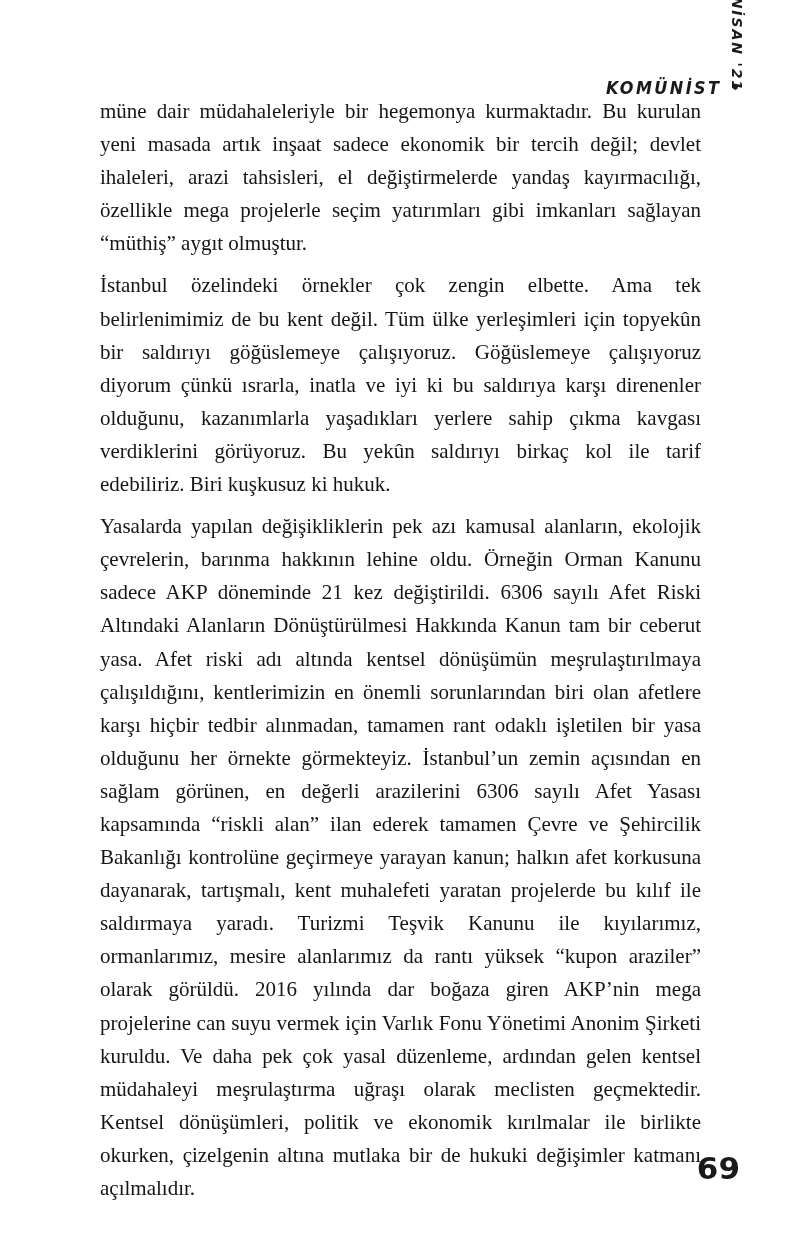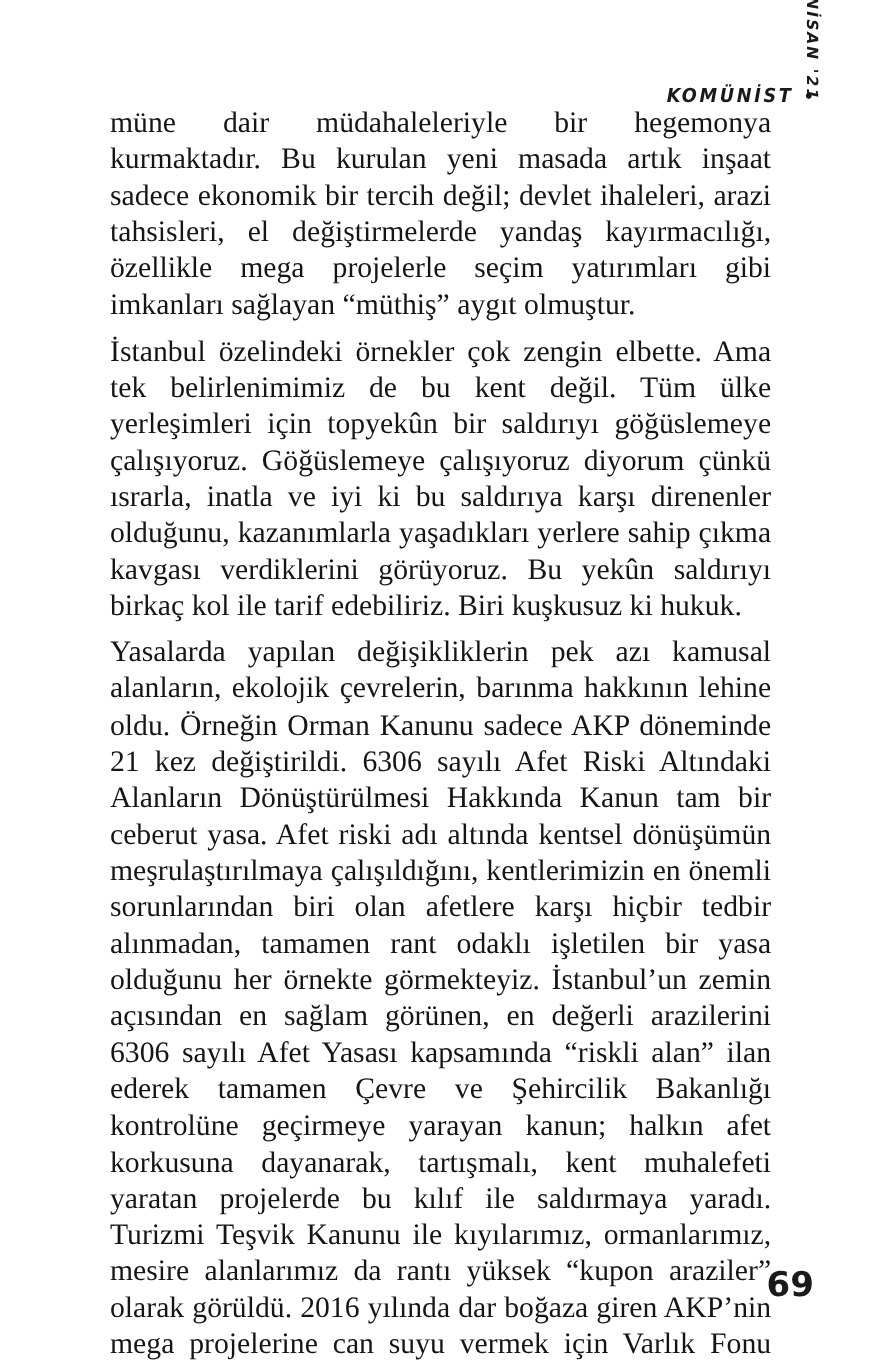--- a/index.html
+++ b/index.html
@@ -66,21 +66,21 @@
 
   
   .textblock {
     position: absolute;
     left: 100px;
     top: 95px;
     width: 601px;
   }
   .para {
     margin: 0 0 9px 0;
-    font-size: 27px;
+    font-size: 21px;
     line-height: 33.1px;
     color: #151515;
     text-align: justify;
     text-justify: inter-word;
     hyphens: none;
     -webkit-hyphens: none;
   }
   .para:last-child {
     margin-bottom: 16px;
   }

